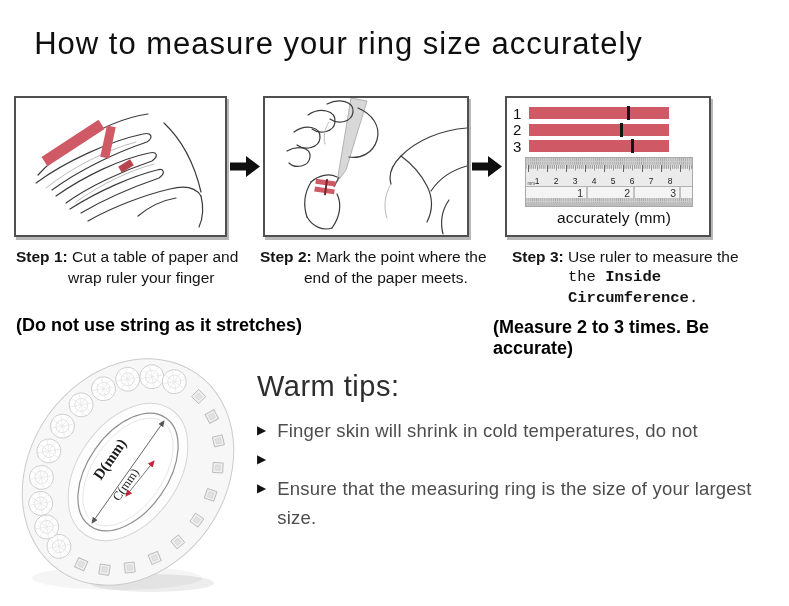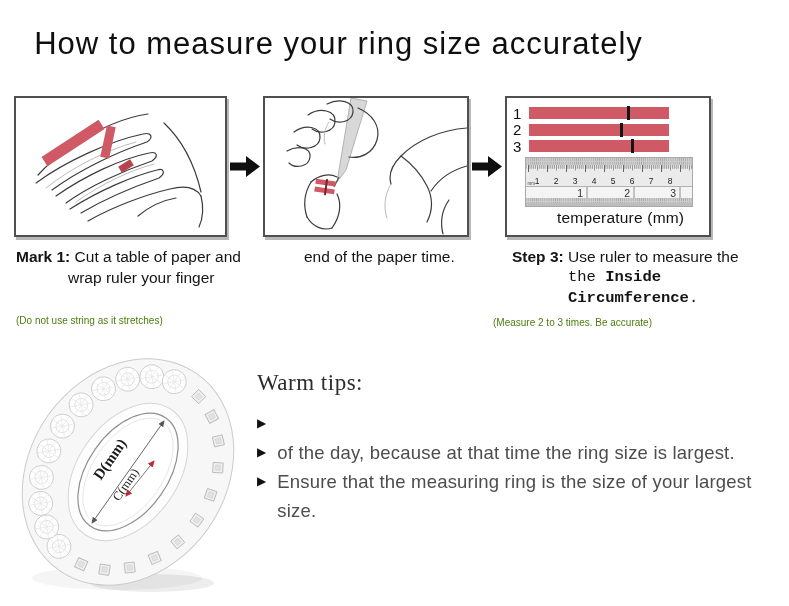--- a/index.html
+++ b/index.html
@@ -33,26 +33,26 @@
   .ruler-caption{font-size:15.5px;color:#111;margin:2px 0 0 44px;letter-spacing:0.2px;}
   
   .caption{position:absolute;top:246px;font-size:15.5px;line-height:21px;color:#141414;}
   .caption b{font-weight:700;}
   #cap1{left:16px;width:242px;}
   #cap2{left:260px;width:242px;}
   #cap3{left:512px;width:250px;}
   .ind1{padding-left:52px;}
   .ind2{padding-left:44px;}
   .ind3{padding-left:56px;font-family:Liberation Mono, monospace;}
-  .note{position:absolute;font-size:10px;color:#4d7c0f;}
+  .note{position:absolute;font-size:18px;color:#000000;font-weight:bold;}
   #note1{left:16px;top:315px;}
   #note3{left:493px;top:317px;}
   
   .warm-tips{position:absolute;left:257px;top:370px;width:525px;}
-  .warm-heading{font-size:23px;color:#2d2d2d;letter-spacing:0.5px;margin:0 0 13px 0;font-weight:400;font-family:Liberation Serif, serif;}
+  .warm-heading{font-size:29px;color:#2d2d2d;letter-spacing:0.5px;margin:0 0 13px 0;font-weight:400;}
   .tip{display:flex;align-items:flex-start;}
   .tip-marker{font-size:12px;line-height:29px;margin-right:11px;color:#111;}
   .tip-lines{font-size:18.5px;line-height:29px;color:#4d4d4d;letter-spacing:0.2px;}
   
   .ring-wrap{position:absolute;left:2px;top:358px;width:252px;height:242px;}
 </style>
 </head>
 <body>
 
 <div class="title">How to measure your ring size accurately</div>
@@ -194,31 +194,32 @@
           <text x="151" y="39.5">3</text>
         </g>
         <g stroke="#777" stroke-width="0.8">
           <line x1="62" y1="30" x2="62" y2="41"></line>
           <line x1="109" y1="30" x2="109" y2="41"></line>
           <line x1="155" y1="30" x2="155" y2="41"></line>
         </g>
         <rect x="1" y="41" width="166" height="5" fill="url(#ftick)"></rect>
         <rect x="1" y="46" width="166" height="3" fill="#bdbdbd"></rect>
       </svg>
-      <div class="ruler-caption">temperature (mm)</div>
+      <div class="ruler-caption">accurately (mm)</div>
     </div>
   </div>
 </div>
 
 <div class="caption" id="cap1">
-  <div><b>Mark 1:</b> <span>Cut a table of paper and</span></div>
+  <div><b>Step 1:</b> <span>Cut a table of paper and</span></div>
   <div class="ind1">wrap ruler your finger</div>
 </div>
 <div class="caption" id="cap2">
-  <div class="ind2">end of the paper time.</div>
+  <div><b>Step 2:</b> <span>Mark the point where the</span></div>
+  <div class="ind2">end of the paper meets.</div>
 </div>
 <div class="caption" id="cap3">
   <div><b>Step 3:</b> <span>Use ruler to measure the</span></div>
   <div class="ind3"><span>the </span><b>Inside Circumference</b><span>.</span></div>
 </div>
 <div class="note" id="note1">(Do not use string as it stretches)</div>
 <div class="note" id="note3">(Measure 2 to 3 times. Be accurate)</div>
 
 <div class="ring-wrap">
   <svg width="252" height="242" viewBox="0 0 252 242">
@@ -283,26 +284,26 @@
     <text transform="translate(127 129) rotate(-55)" text-anchor="middle" font-family="Liberation Serif, serif" font-size="12.5" fill="#222">C(mm)</text>
   </svg>
 </div>
 
 <div class="warm-tips">
   <div class="warm-heading">Warm tips:</div>
 
   <div class="tip">
     <span class="tip-marker">▶</span>
     <div class="tip-lines">
+      <div>Finger skin will shrink in cold temperatures, do not</div>
     </div>
   </div>
   <div class="tip">
     <span class="tip-marker">▶</span>
     <div class="tip-lines">
-      <div>of the day, because at that time the ring size is largest.</div>
     </div>
   </div>
   <div class="tip">
     <span class="tip-marker">▶</span>
     <div class="tip-lines">
       <div>Ensure that the measuring ring is the size of your largest</div>
       <div>size.</div>
     </div>
   </div>
 </div>

